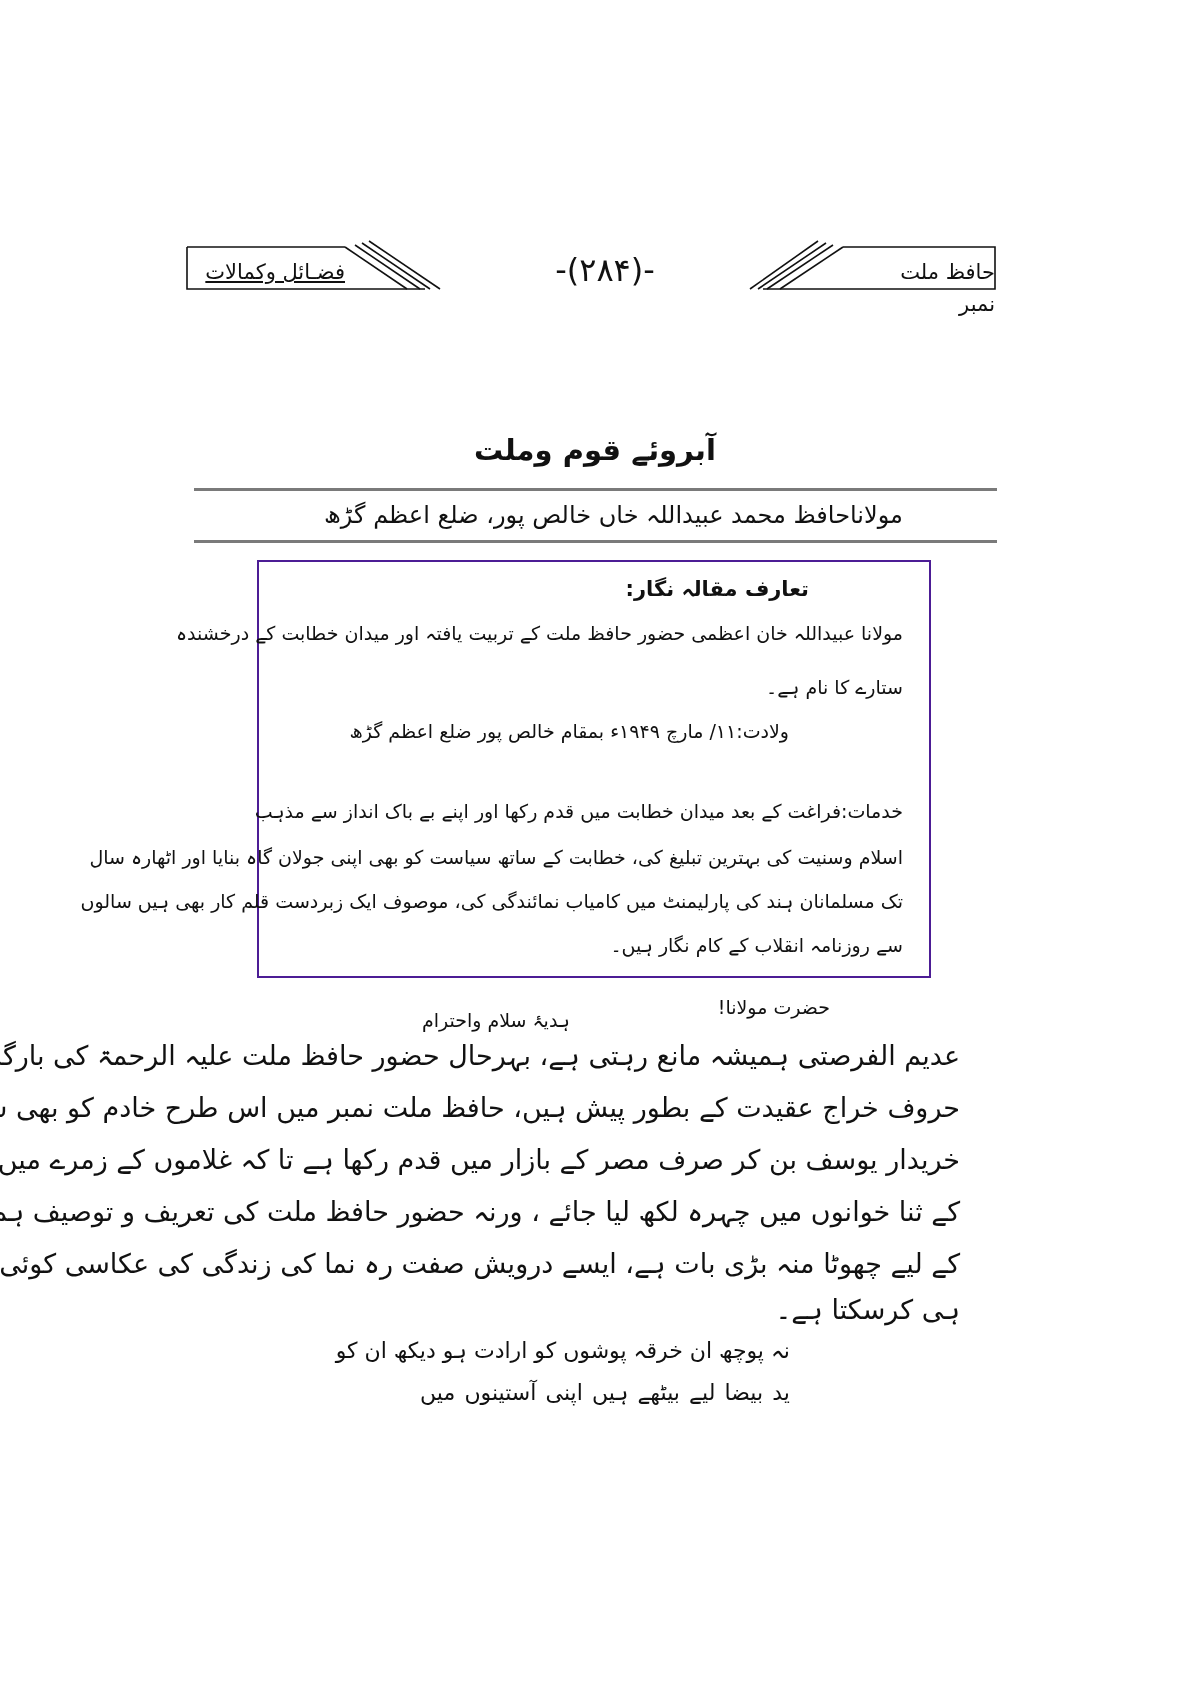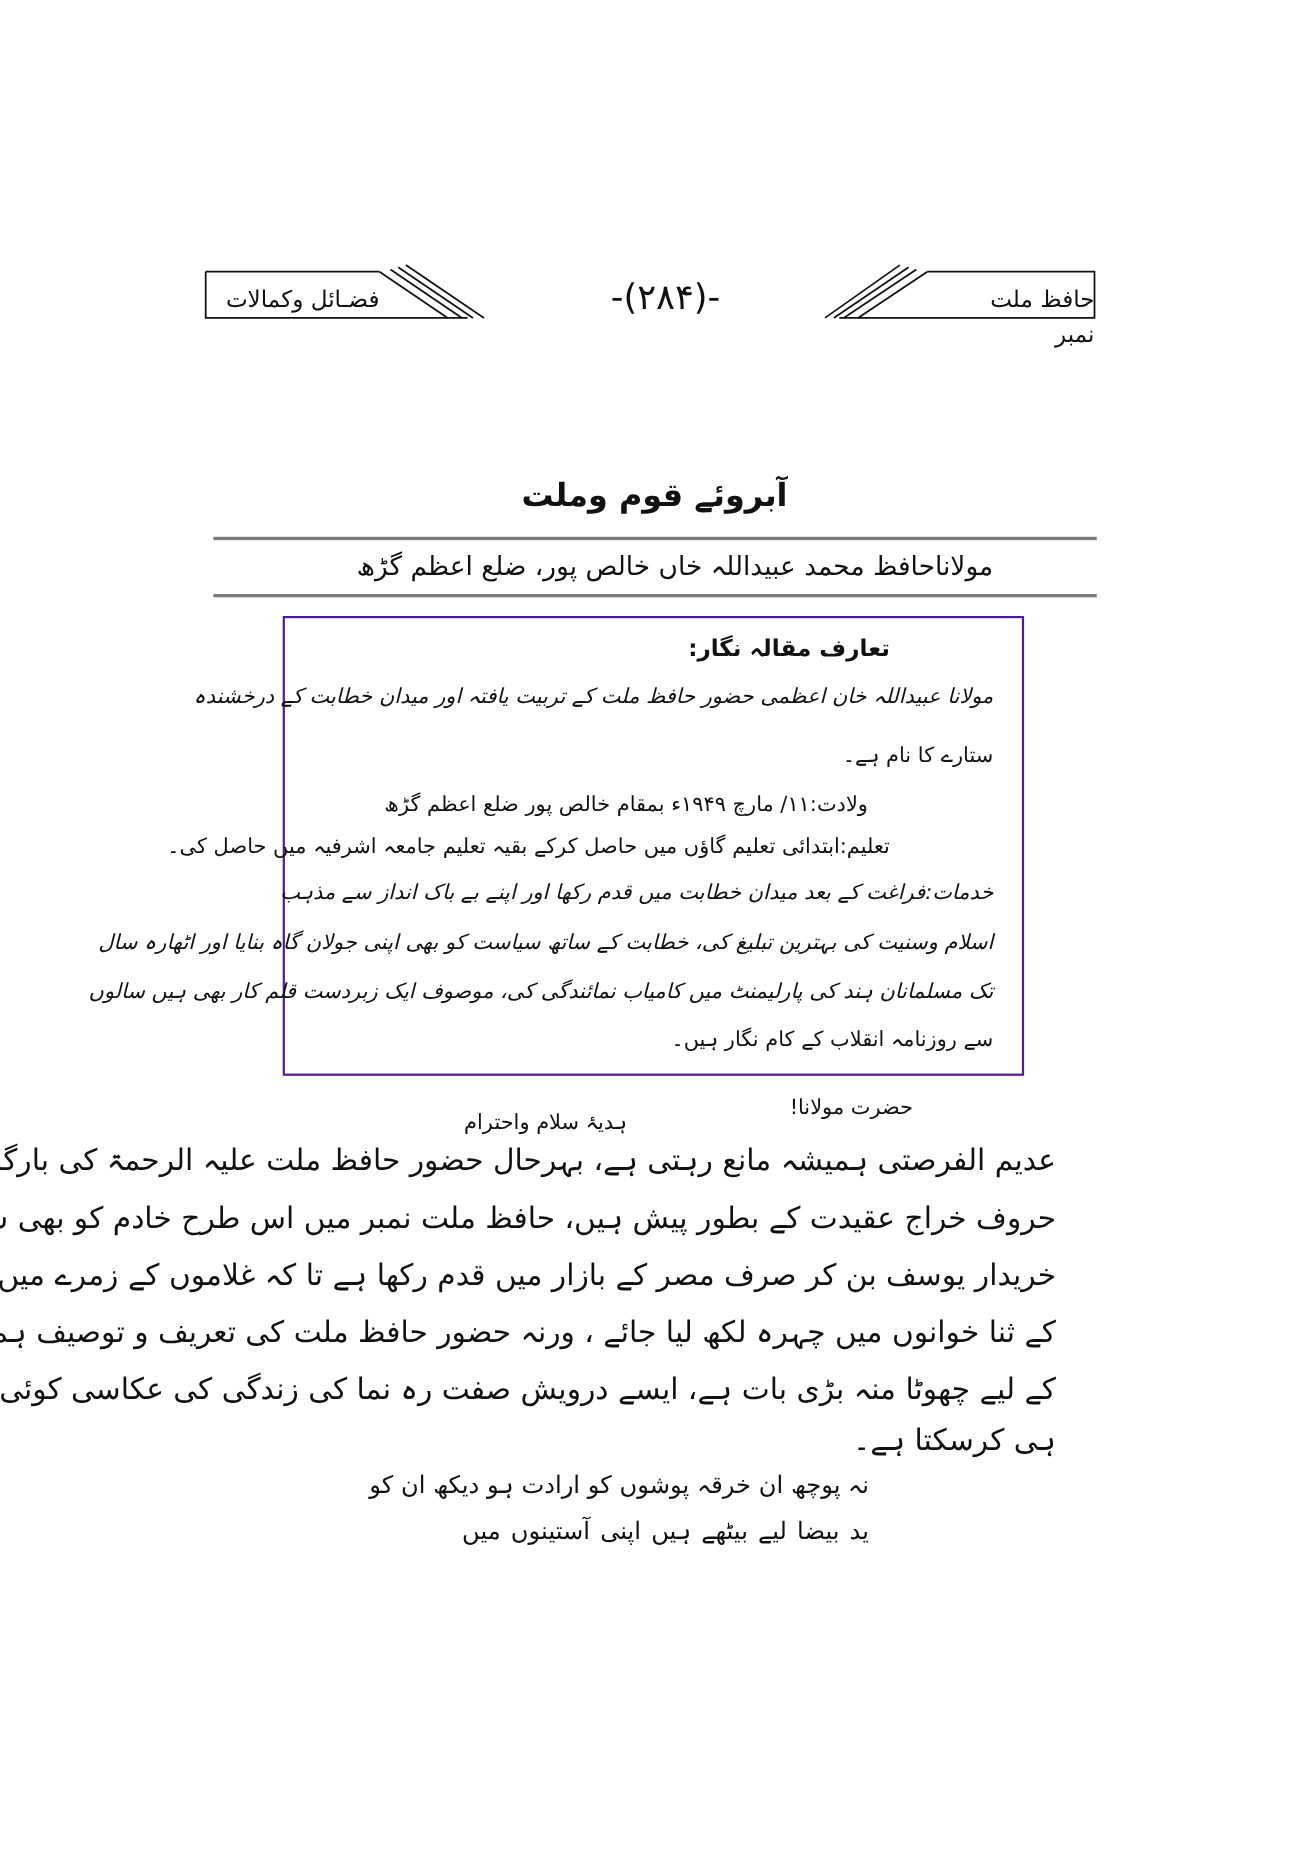--- a/index.html
+++ b/index.html
@@ -3,32 +3,32 @@
 <meta charset="utf-8">
 <style>
   html, body { margin: 0; padding: 0; background: #ffffff; }
   body { width: 1190px; height: 1684px; position: relative; overflow: hidden;
          font-family: "DejaVu Sans", sans-serif; color: #111; }
   .abs { position: absolute; }
   .rtl { direction: rtl; unicode-bidi: embed; }
 
   
   .hdr-svg { position: absolute; left: 0; top: 0; width: 1190px; height: 320px; pointer-events: none; }
-  .hdr-left-label { left: 200px; top: 256px; width: 145px; height: 32px; font-size: 21px; text-align: right; line-height: 32px; }
+  .hdr-left-label { left: 200px; top: 256px; width: 145px; height: 32px; font-size: 21px; text-align: right; line-height: 32px; text-decoration: underline; }
   .hdr-right-label { left: 860px; top: 256px; width: 135px; height: 32px; font-size: 21px; text-align: right; line-height: 32px; }
   .hdr-page { left: 520px; top: 252px; width: 170px; height: 36px; font-size: 32px; text-align: center; line-height: 36px; }
 
   .title { left: 190px; top: 420px; width: 810px; font-size: 29px; font-weight: bold; text-align: center; line-height: 60px; }
   .rule { height: 3px; background: #7a7a7a; left: 194px; width: 803px; }
   .byline { left: 212px; top: 494px; width: 803px; font-size: 24px; text-align: center; line-height: 42px; }
 
   .intro-box { left: 257px; top: 560px; width: 674px; height: 418px; border: 2px solid #4c1d95; box-sizing: border-box; }
   .intro-line { position: absolute; right: 26px; font-size: 19px; line-height: 34px; white-space: nowrap; }
   .intro-heading { font-weight: bold; font-size: 21px; right: 120px; }
-  .just { left: 8px; text-align: justify; text-align-last: justify; font-style: italic; }
+  .just { left: 8px; text-align: justify; text-align-last: justify; }
 
   .salutation { top: 990px; font-size: 19px; line-height: 34px; }
   .body-line { left: 210px; width: 750px; font-size: 27px; line-height: 40px; text-align: justify; text-align-last: justify; white-space: nowrap; }
   .body-last { text-align-last: right; }
   .verse { left: 420px; width: 370px; font-size: 22px; line-height: 42px; text-align: justify; text-align-last: justify; white-space: nowrap; }
 </style>
 </head>
 <body>
 
 <svg class="hdr-svg" viewBox="0 0 1190 320">
@@ -56,21 +56,20 @@
 <div class="abs rtl title">آبروئے قوم وملت</div>
 <div class="abs rule" style="top:488px"></div>
 <div class="abs rtl byline">مولاناحافظ محمد عبیداللہ خاں خالص پور، ضلع اعظم گڑھ</div>
 <div class="abs rule" style="top:540px"></div>
 
 <div class="abs intro-box rtl">
   <div class="intro-line intro-heading" style="top:10px">تعارف مقالہ نگار:</div>
   <div class="intro-line just" style="top:54px">مولانا عبیداللہ خان اعظمی حضور حافظ ملت کے تربیت یافتہ اور میدان خطابت کے درخشندہ</div>
   <div class="intro-line" style="top:108px">ستارے کا نام ہے۔</div>
   <div class="intro-line" style="right:140px; top:152px">ولادت:۱۱/ مارچ ۱۹۴۹ء بمقام خالص پور ضلع اعظم گڑھ</div>
-  <div class="intro-line" style="right:120px; top:190px">تعلیم:ابتدائی تعلیم گاؤں میں حاصل کرکے بقیہ تعلیم جامعہ اشرفیہ میں حاصل کی۔</div>
   <div class="intro-line just" style="top:232px">خدمات:فراغت کے بعد میدان خطابت میں قدم رکھا اور اپنے بے باک انداز سے مذہب</div>
   <div class="intro-line just" style="top:322px">تک مسلمانان ہند کی پارلیمنٹ میں کامیاب نمائندگی کی، موصوف ایک زبردست قلم کار بھی ہیں سالوں</div>
   <div class="intro-line just" style="top:278px">اسلام وسنیت کی بہترین تبلیغ کی، خطابت کے ساتھ سیاست کو بھی اپنی جولان گاہ بنایا اور اٹھارہ سال</div>
   <div class="intro-line" style="top:366px">سے روزنامہ انقلاب کے کام نگار ہیں۔</div>
 </div>
 
 <div class="abs rtl salutation" style="right:360px">حضرت مولانا!</div>
 <div class="abs rtl salutation" style="right:620px; top:1003px">ہدیۂ سلام واحترام</div>
 
 <div class="abs rtl body-line" style="top:1036px">عدیم الفرصتی ہمیشہ مانع رہتی ہے، بہرحال حضور حافظ ملت علیہ الرحمۃ کی بارگاہ میں چند</div>

